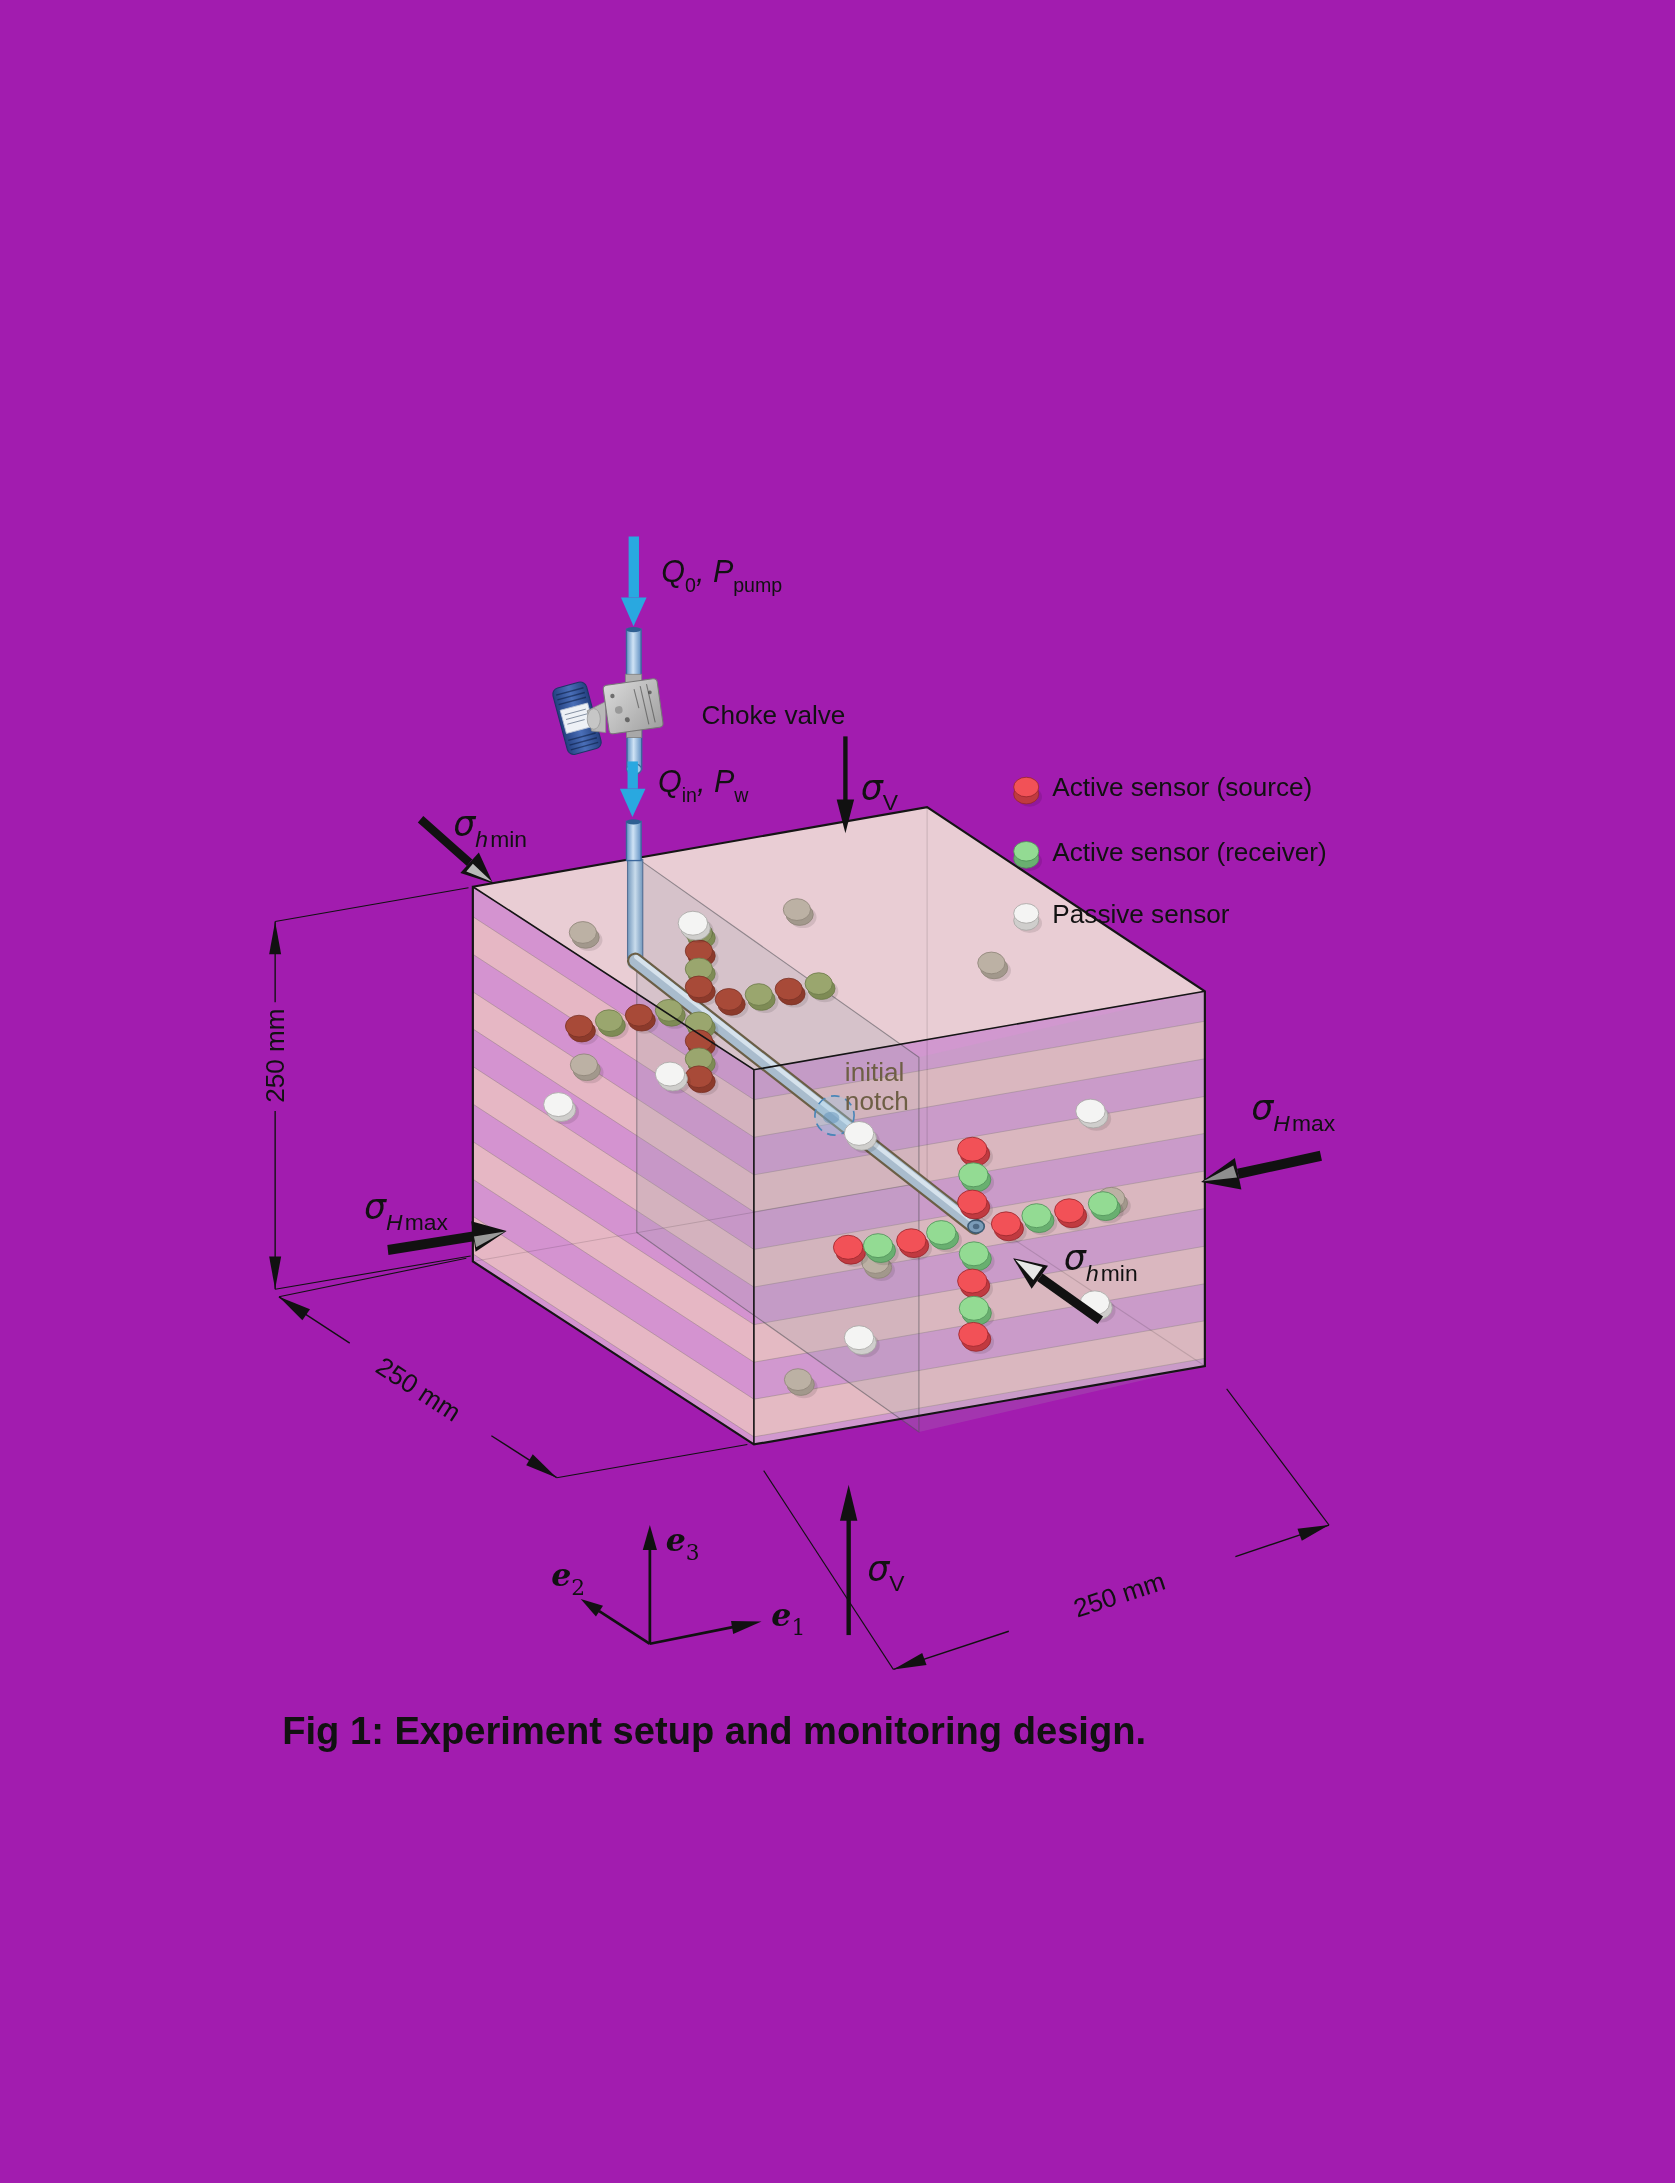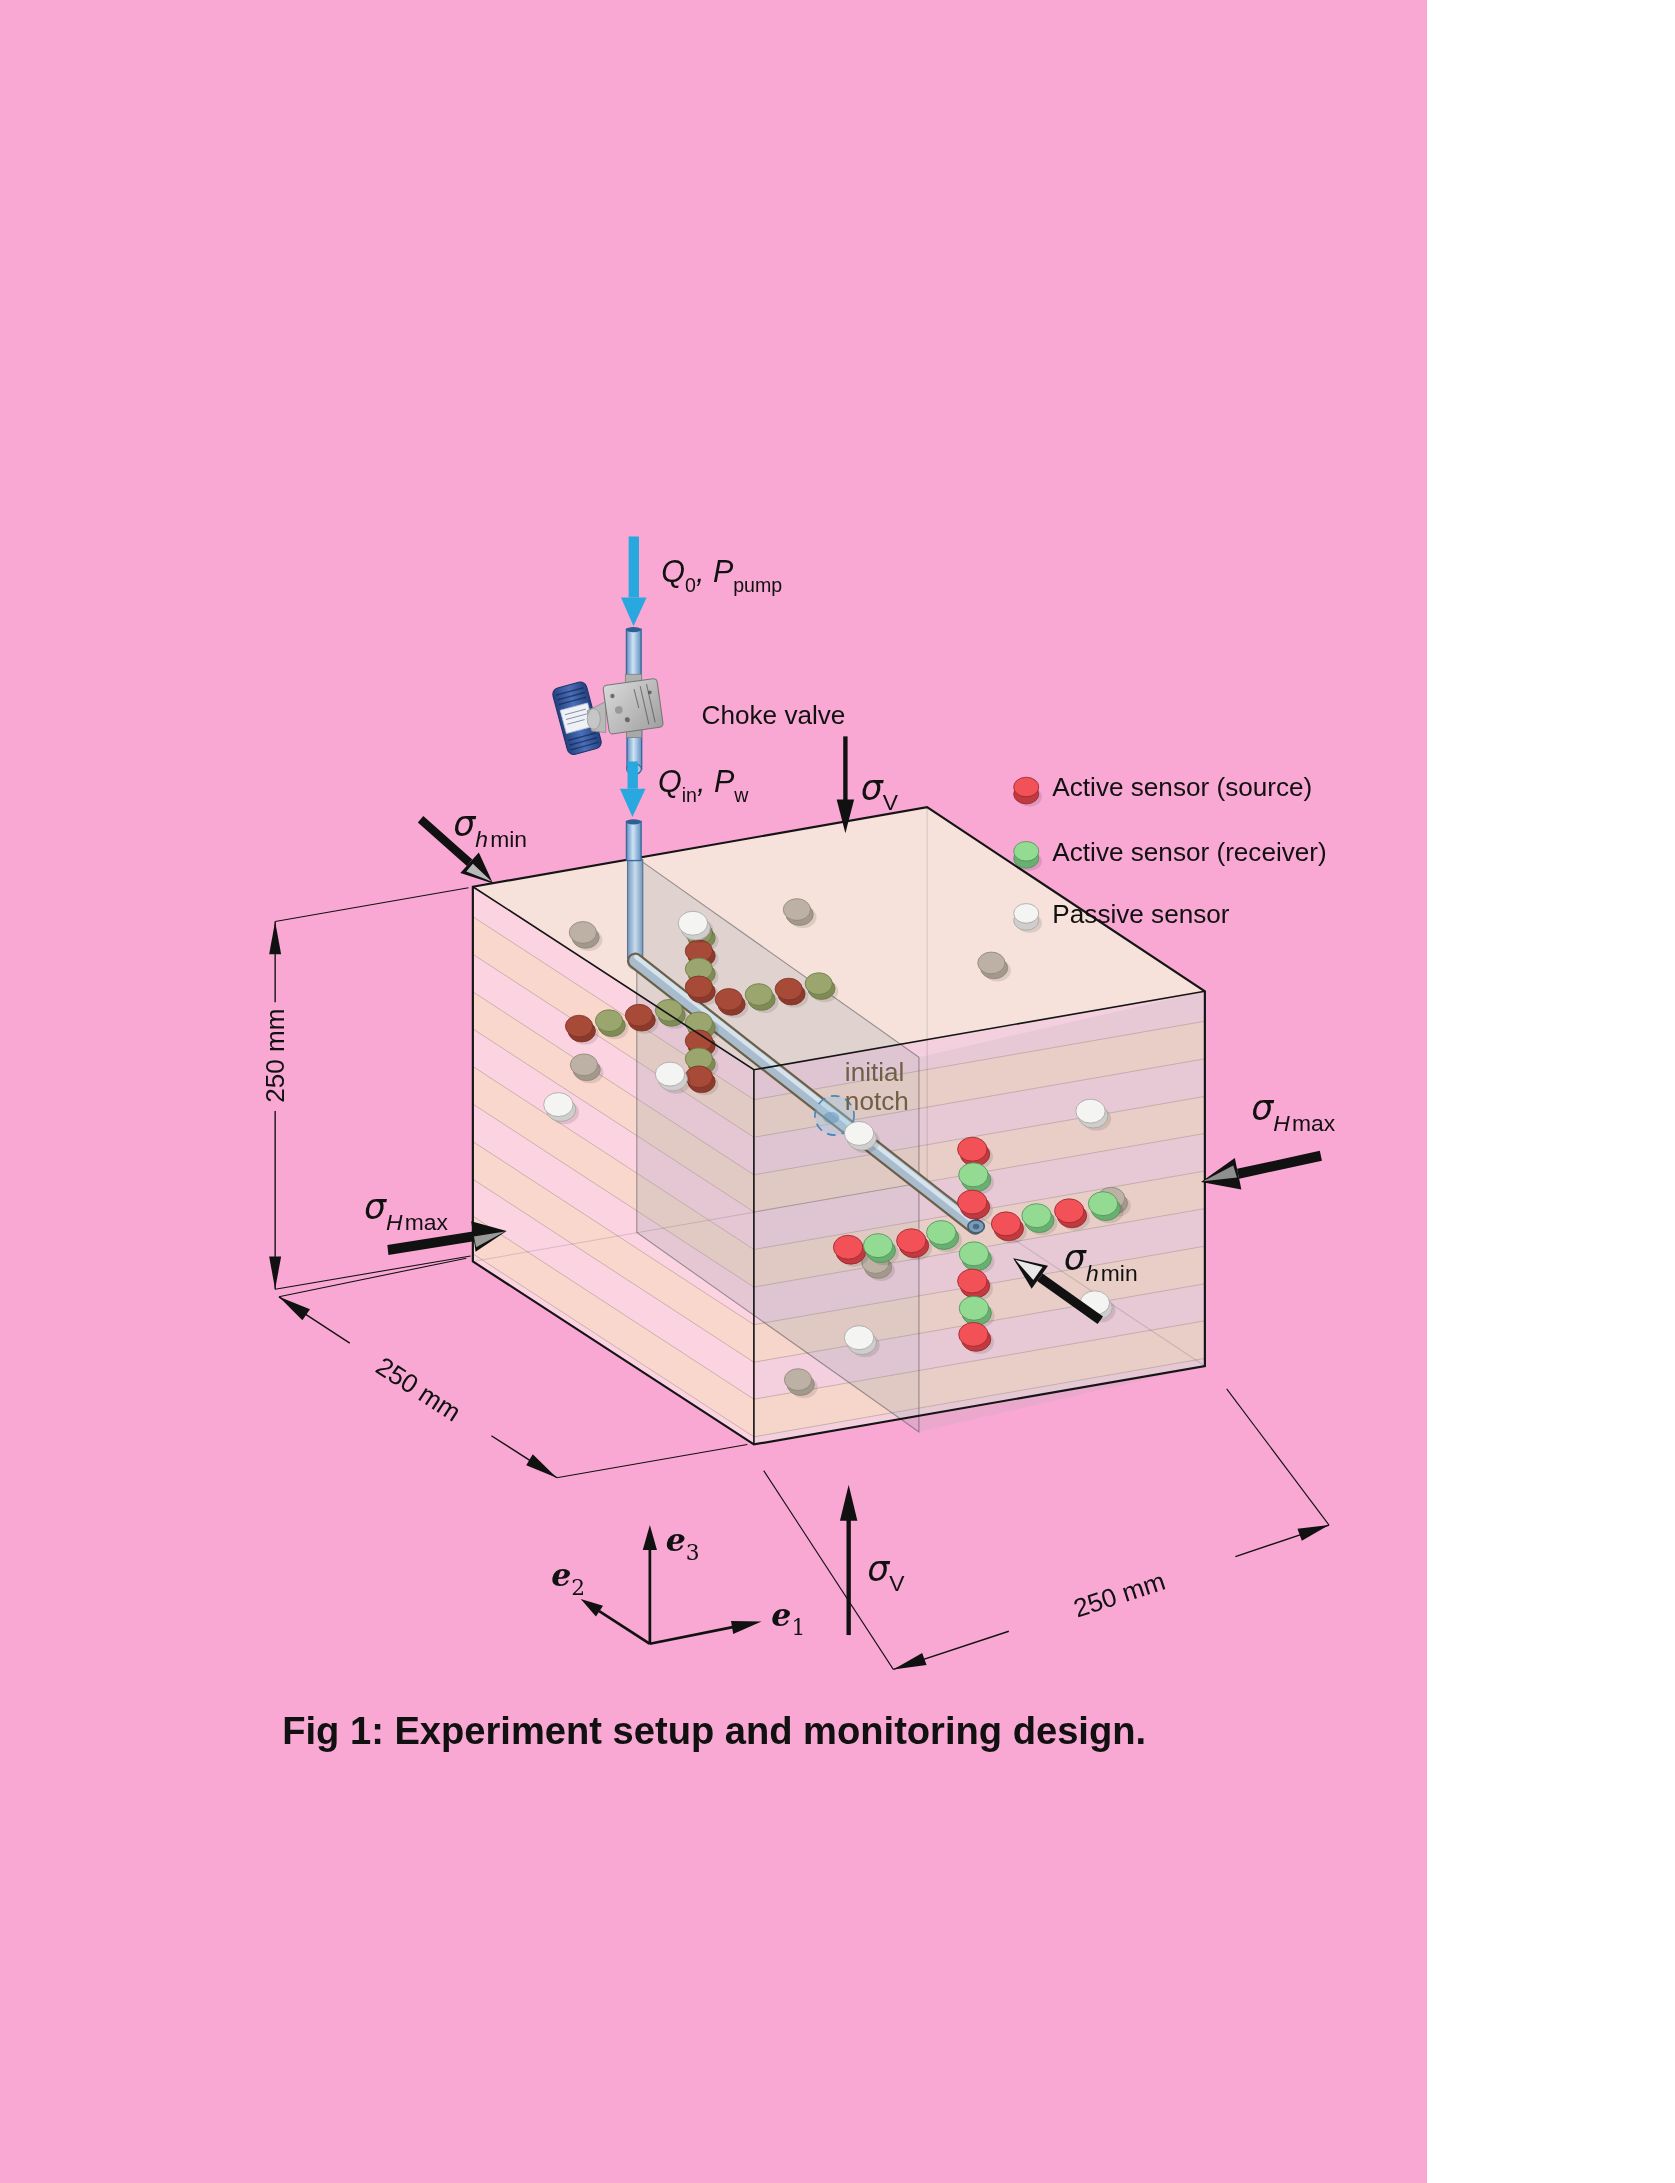--- a/index.html
+++ b/index.html
@@ -1,16 +1,16 @@
 <!DOCTYPE html>
 <html style="font-size:8.7px"><head>
 <meta charset="utf-8">
 <style>
   html,body{margin:0;padding:0;background:#ffffff;}
-  .stage{width:1427px;height:2183px;background:#f9a8d4;position:relative;text-align:right;}
+  .stage{width:1675px;height:2183px;background:#a21caf;position:relative;text-align:right;}
   svg{display:block;}
   text{font-family:"Liberation Sans","DejaVu Sans",sans-serif;fill:#111;}
   .lbl{font-size:48px;}
   .sig{font-family:"DejaVu Sans",sans-serif;font-style:italic;font-size:64px;}
   .sigsub{font-family:"Liberation Sans",sans-serif;font-size:42px;font-style:normal;}
   .sigsubI{font-family:"Liberation Sans",sans-serif;font-size:42px;font-style:italic;}
   .flow{font-size:56px;font-style:italic;}
   .flowsub{font-size:36px;font-style:normal;}
   .dim{font-size:48px;}
   .notch{font-size:48px;fill:#6e5f45;}

